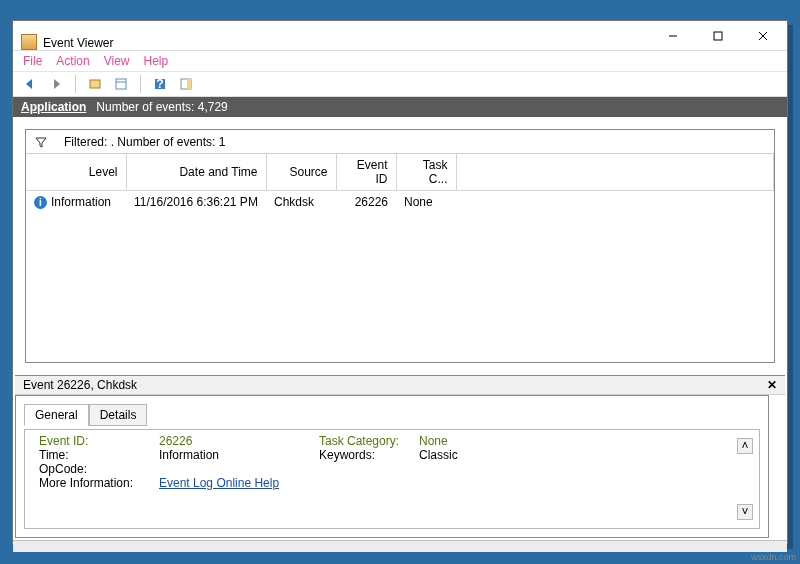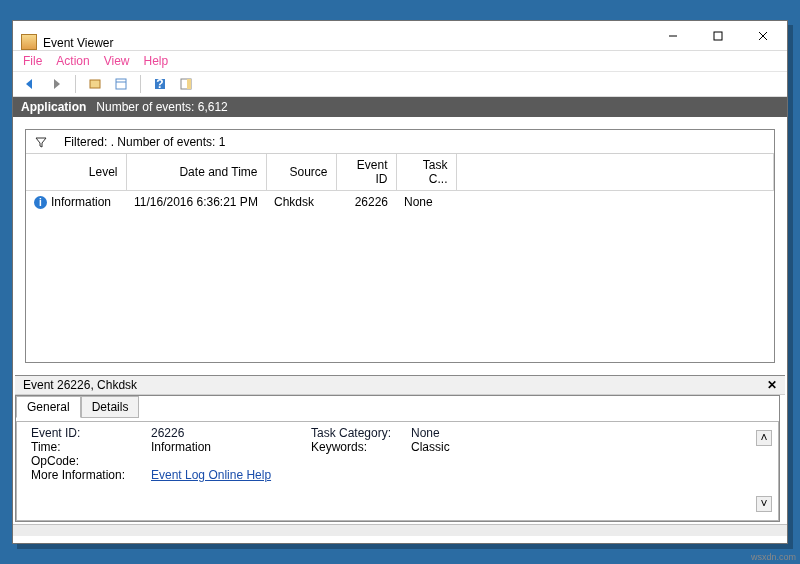--- a/index.html
+++ b/index.html
@@ -9,30 +9,30 @@
   .titlebar .appicon { width: 16px; height: 16px; background: linear-gradient(#f7d78a,#e2a04a); border:1px solid #b07b2a; margin-right: 6px; }
   .titlebar .title { flex: 1; color: #000; }
   .winbtn { width: 45px; height: 28px; display: flex; align-items: center; justify-content: center; color: #000; }
   .winbtn svg { width: 10px; height: 10px; }
   .menubar { height: 20px; display: flex; gap: 14px; padding: 0 10px; align-items: center; }
   .menubar span { color: #ec4899; }
   .toolbar { height: 26px; border-top: 1px solid #e5e5e5; border-bottom: 1px solid #dcdcdc; display: flex; align-items: center; padding: 0 6px; gap: 4px; }
   .tb-sep { width:1px; height:18px; background:#ccc; margin: 0 4px;}
   .tb-btn { width: 22px; height: 22px; display:flex; align-items:center; justify-content:center; }
   .statusbar { height: 20px; background: #5a5a5a; color: #fff; display: flex; align-items: center; padding: 0 8px; gap: 10px; }
-  .statusbar .appname { font-weight: bold; }
+  .statusbar .appname { font-weight: bold; text-decoration: underline; }
   .content { border: 1px solid #888; margin: 12px; }
   .filterbar { height: 24px; display: flex; align-items: center; padding: 0 8px; border-bottom: 1px solid #d0d0d0; gap: 16px; }
   .listpane { height: 208px; overflow: hidden; }
   table.evlist { width: 100%; border-collapse: collapse; }
   table.evlist th { text-align: right; font-weight: normal; padding: 4px 8px; border-right: 1px solid #d4d4d4; background:#fff; border-bottom:1px solid #d4d4d4;}
   table.evlist td { padding: 4px 8px; }
   .info-icon { display:inline-block; width:13px; height:13px; border-radius:50%; background:#2a7ad1; color:#fff; font-weight:bold; text-align:center; line-height:13px; font-size:10px; margin-right:4px; vertical-align:middle;}
   .detail-hdr { background:#f0f0f0; border-top:1px solid #888; border-bottom:1px solid #d0d0d0; height:20px; display:flex; align-items:center; justify-content:space-between; padding:0 8px; margin:4px 2px 0 2px;}
-  .detailpane { border:1px solid #888; margin: 0 7px 2px 2px; position:relative; }
+  .detailpane { border:1px solid #888; margin: 0 18px 2px 2px; padding: 8px; position:relative; }
   .tabs { display:flex; gap:0; margin-bottom: 4px;}
   .tab { border:1px solid #b6b6b6; padding: 3px 10px; background:#f2f2f2; position:relative;}
   .tab.active { background:#fff; border-bottom-color:#fff; z-index:1;}
   .tabbody { border:1px solid #b6b6b6; margin-top:-1px; padding: 10px 14px; height: 100px; position:relative;}
   .kv { display:flex; }
   .kv .k { width: 120px;} .kv .v { width: 160px;} .kv .k2 { width: 100px;} .kv .v2 { flex:1;}
   .link { color:#1a4eab; text-decoration: underline; }
   .scroll-up, .scroll-dn { position:absolute; right:6px; width:16px; height:16px; border:1px solid #b6b6b6; background:#f0f0f0; display:flex; align-items:center; justify-content:center;}
   .scroll-up{top:8px;} .scroll-dn{bottom:8px;}
   .footer { height:12px; background:#ececec; border-top:1px solid #c0c0c0;}
@@ -103,21 +103,21 @@
     <div class="tb-btn">
         <svg width="14" height="14" viewBox="0 0 14 14">
           <rect x="2" y="2" width="10" height="10" fill="none" stroke="#888"></rect>
           <rect x="8" y="2" width="4" height="10" fill="#f2d58b"></rect>
         </svg>
       </div>
   </div>
 
   <div class="statusbar">
     <span class="appname">Application</span>
-    <span>Number of events: 6,612</span>
+    <span>Number of events: 4,729</span>
   </div>
 
   <div class="content">
     <div class="filterbar">
       <svg width="14" height="14" viewBox="0 0 14 14">
           <path d="M2 3 H12 L8 8 V12 L6 11 V8 Z" fill="none" stroke="#333"></path>
         </svg>
       <span>Filtered: . Number of events: 1</span>
     </div>
     <div class="listpane">
@@ -150,21 +150,21 @@
     <span>Event 26226, Chkdsk</span>
     <span style="font-weight:bold;">✕</span>
   </div>
 
   <div class="detailpane">
     <div class="tabs">
       <div class="tab active">General</div>
       <div class="tab">Details</div>
     </div>
     <div class="tabbody">
-      <div class="kv" style="color:#0f172a; margin-top:-6px;">
+      <div class="kv" style="color:#4d7c0f; margin-top:-6px;">
         <div class="k">Event ID:</div>
         <div class="v">26226</div>
         <div class="k2">Task Category:</div>
         <div class="v2">None</div>
       </div>
       <div class="kv">
         <div class="k">Time:</div>
         <div class="v">Information</div>
         <div class="k2">Keywords:</div>
         <div class="v2">Classic</div>

